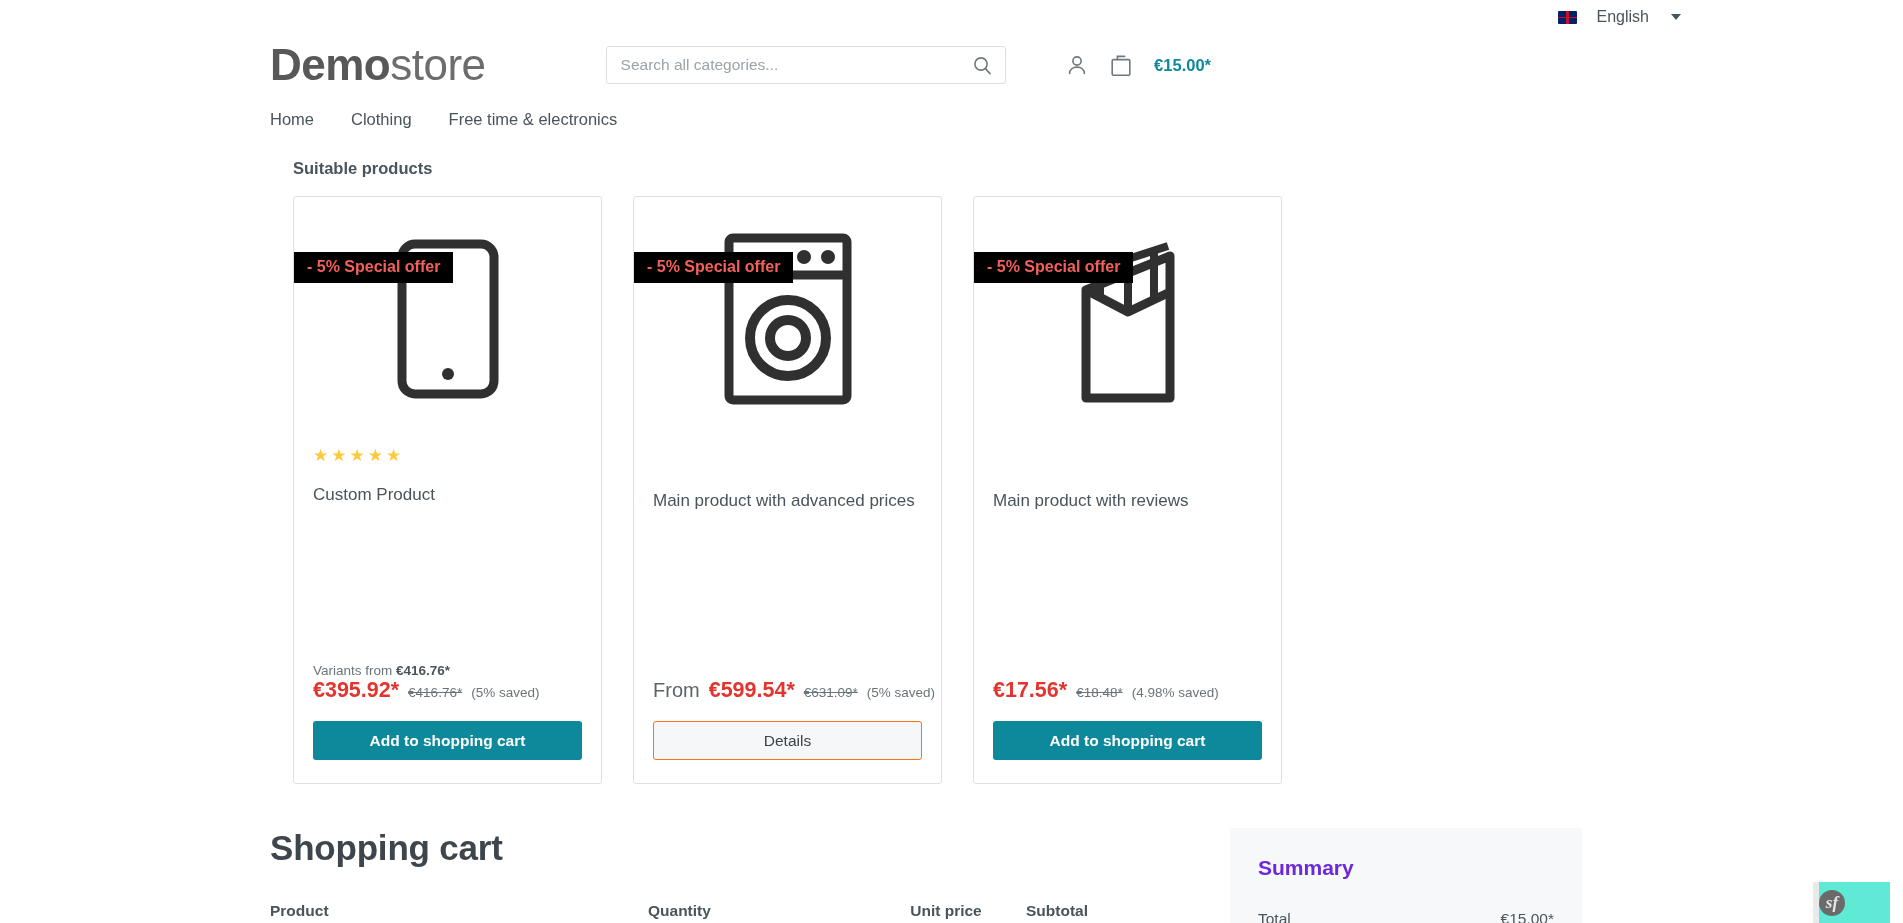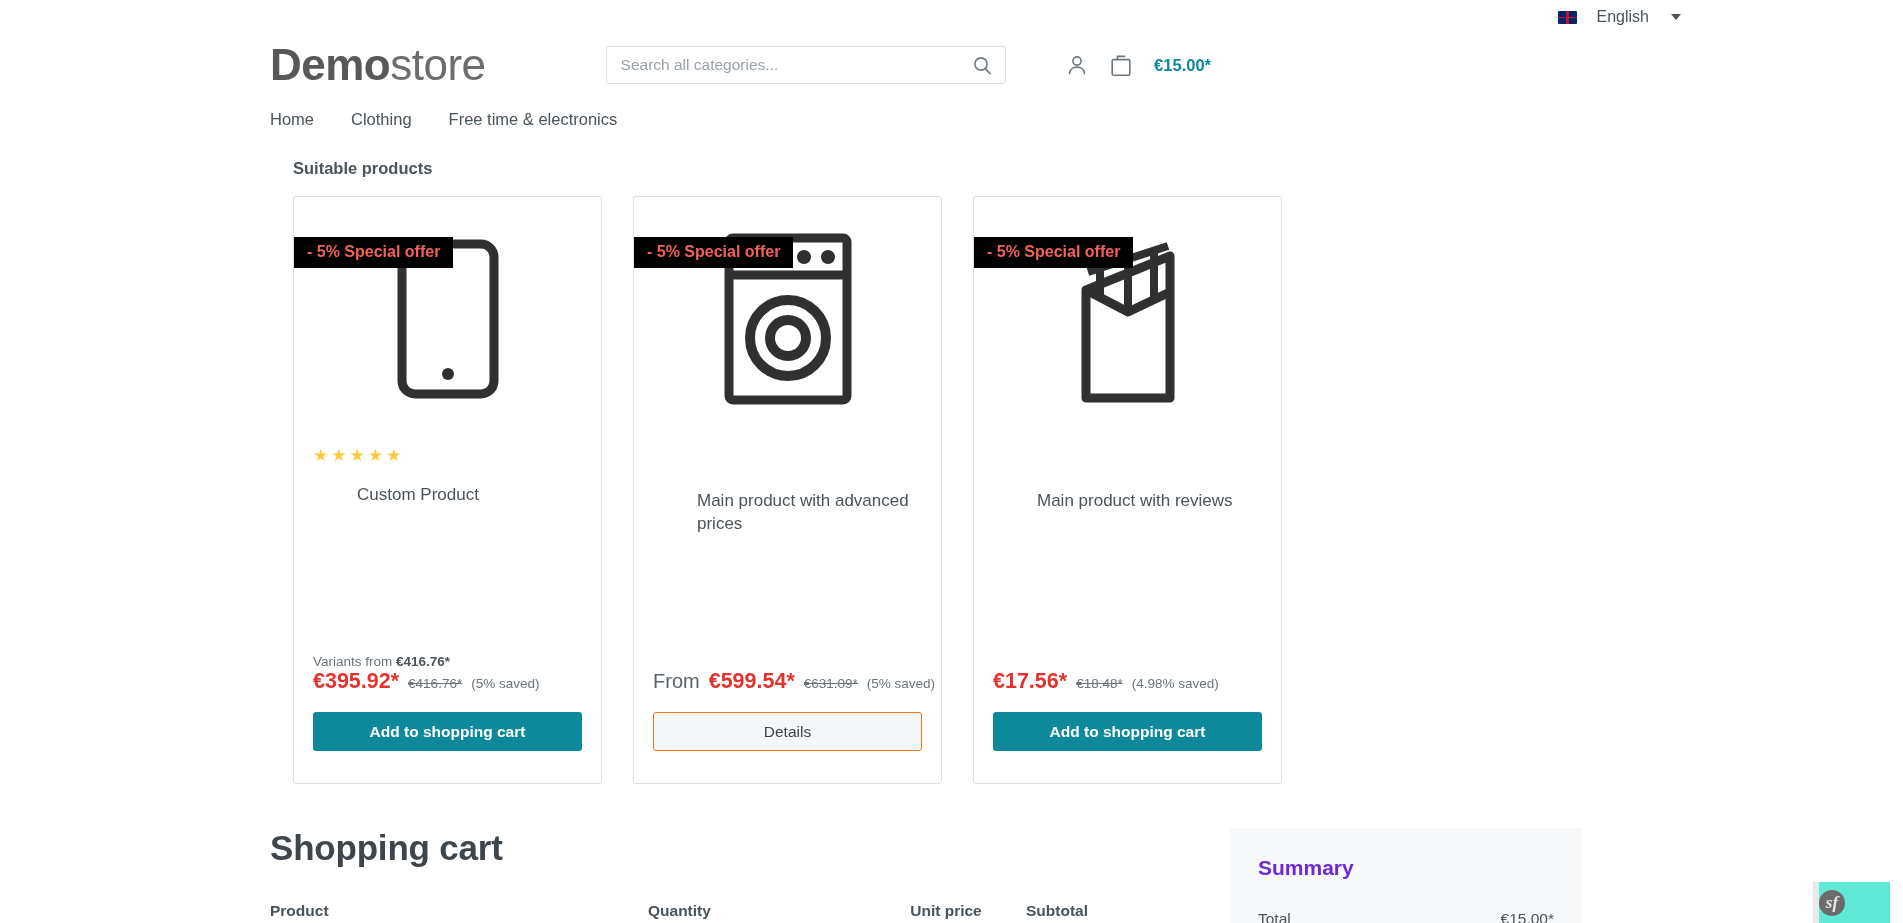--- a/index.html
+++ b/index.html
@@ -140,21 +140,21 @@
     border: 1px solid #dcdfe3;
     border-radius: 3px;
     background: #fff;
     position: relative;
     display: flex;
     flex-direction: column;
     padding: 0 19px;
   }
   .badge {
     position: absolute;
-    left: 0; top: 40px;
+    left: 0; top: 55px;
     background: #000;
     color: #f4615a;
     font-weight: 700;
     font-size: 16px;
     padding: 6px 13px 7px 13px;
     white-space: nowrap;
     z-index: 4;
   }
   .thumb {
     height: 228px;
@@ -162,21 +162,20 @@
     display: flex; align-items: center; justify-content: center;
     position: relative;
   }
   .stars { display: flex; gap: 3px; margin-top: 14px; }
   .star { color: #ffc83d; font-size: 17px; line-height: 1; }
   .p-title {
     margin-top: 20px;
     font-size: 17px;
     line-height: 1.35;
     color: #4a545b;
-    margin-left: 44px;
   }
   .spacer { flex: 1 1 auto; }
   .variants {
     font-size: 13.5px;
     color: #6b747b;
   }
   .variants b { color: #4a545b; }
   .price-row {
     display: flex;
     align-items: baseline;
@@ -197,21 +196,21 @@
   }
   .price-saved { font-size: 13.5px; color: #6b747b; }
   .btn {
     display: block;
     width: 100%;
     height: 39px;
     border: 0; border-radius: 3px;
     font-size: 15.5px; font-weight: 700;
     cursor: pointer;
     font-family: "Liberation Sans", sans-serif;
-    margin-bottom: 32px;
+    margin-bottom: 23px;
   }
   .btn-primary { background: #0d899b; color: #fff; }
   .btn-light { background: #f6f7f8; color: #3c444b; font-weight: 400; border: 1px solid #f97316; }
 
   
   .cart-section {
     display: flex;
     padding: 44px 0 0 270px;
     gap: 0;
   }

